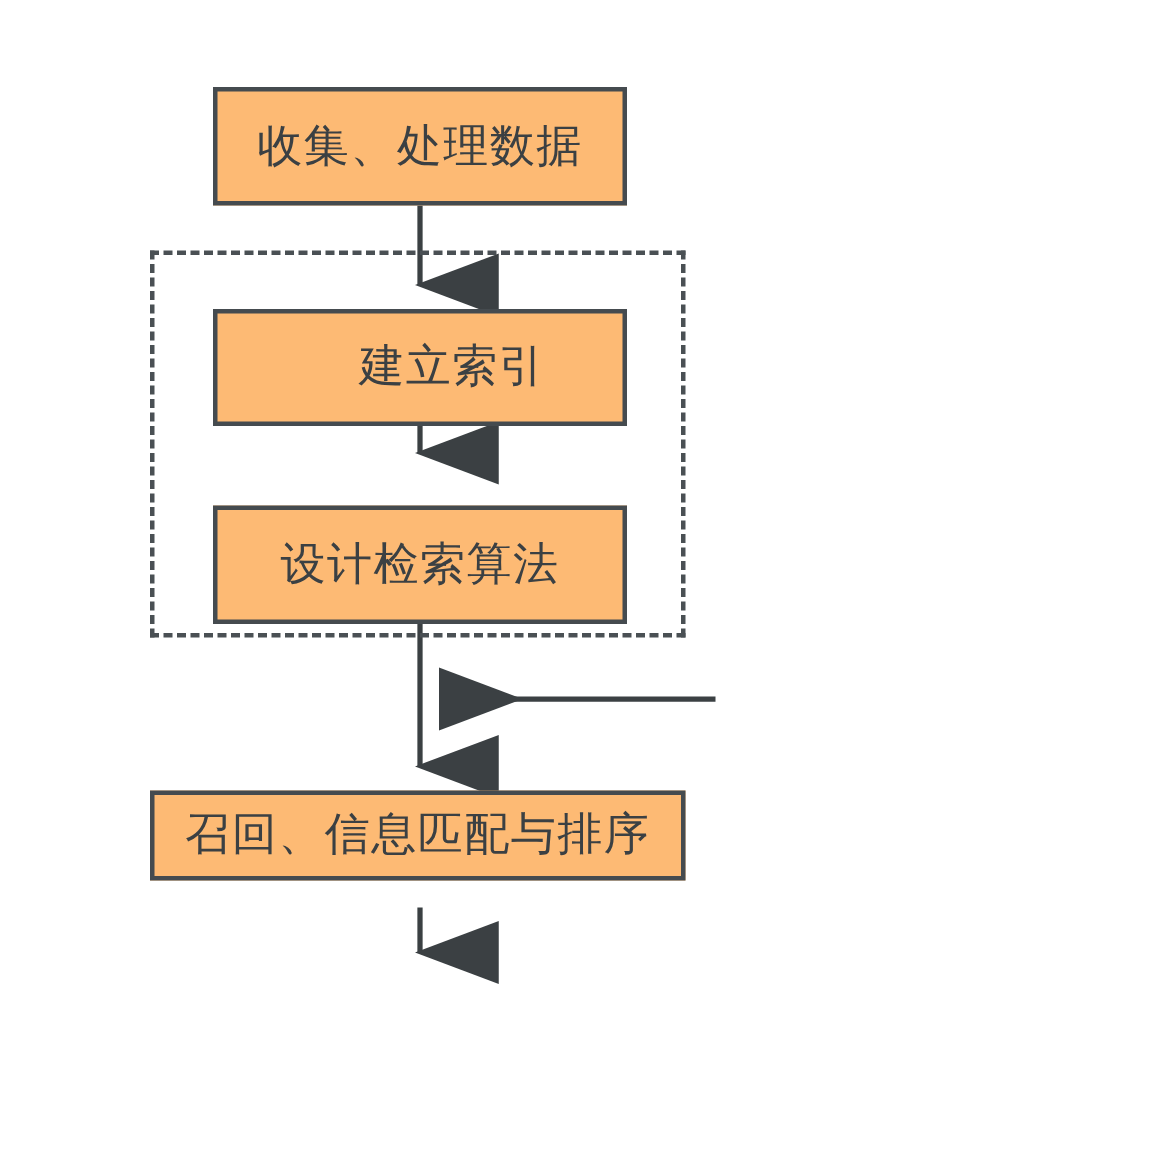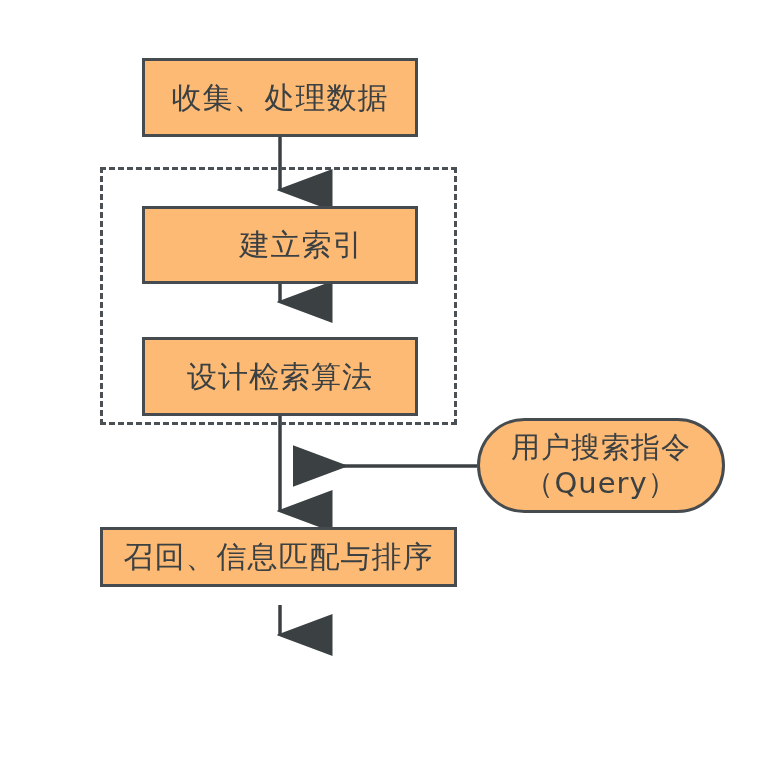--- a/index.html
+++ b/index.html
@@ -103,16 +103,14 @@
 
   <div class="node" id="n1">收集、处理数据</div>
 
   <div class="node" id="n2">建立索引</div>
 
   <div class="node" id="n3">设计检索算法</div>
 
   <div class="node" id="n4">召回、信息匹配与排序</div>
 
 
-  <div class="node rounded" id="nq">用户搜索指令
-（Query）</div>
 
 </div>
 
 </body></html>

